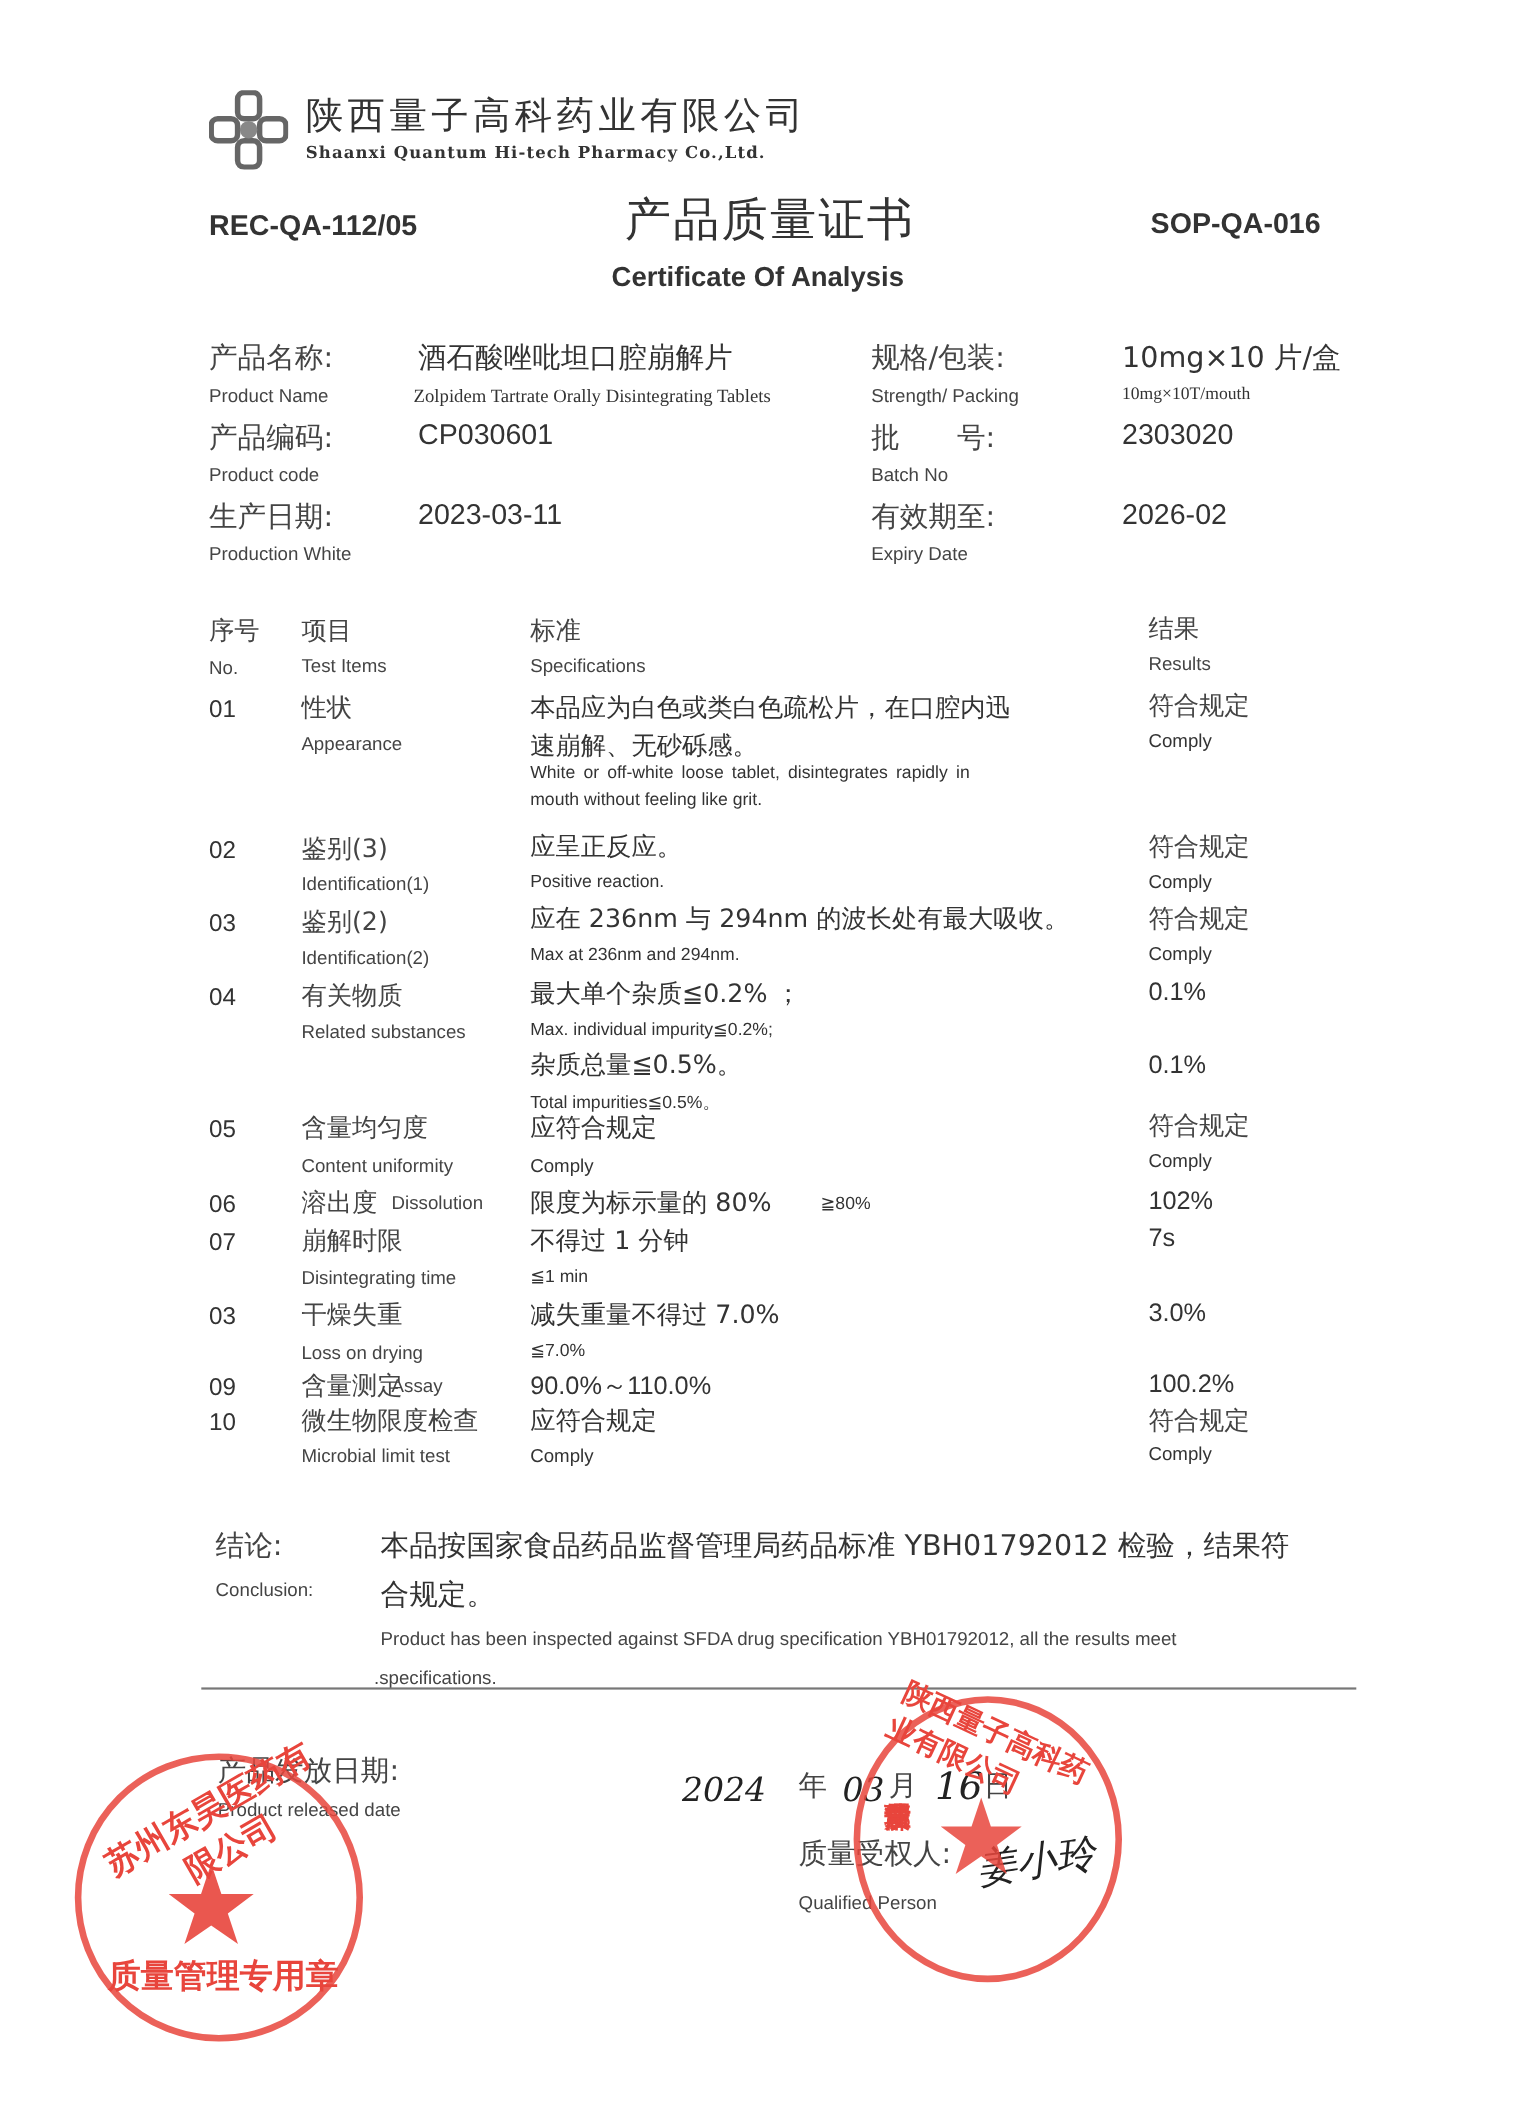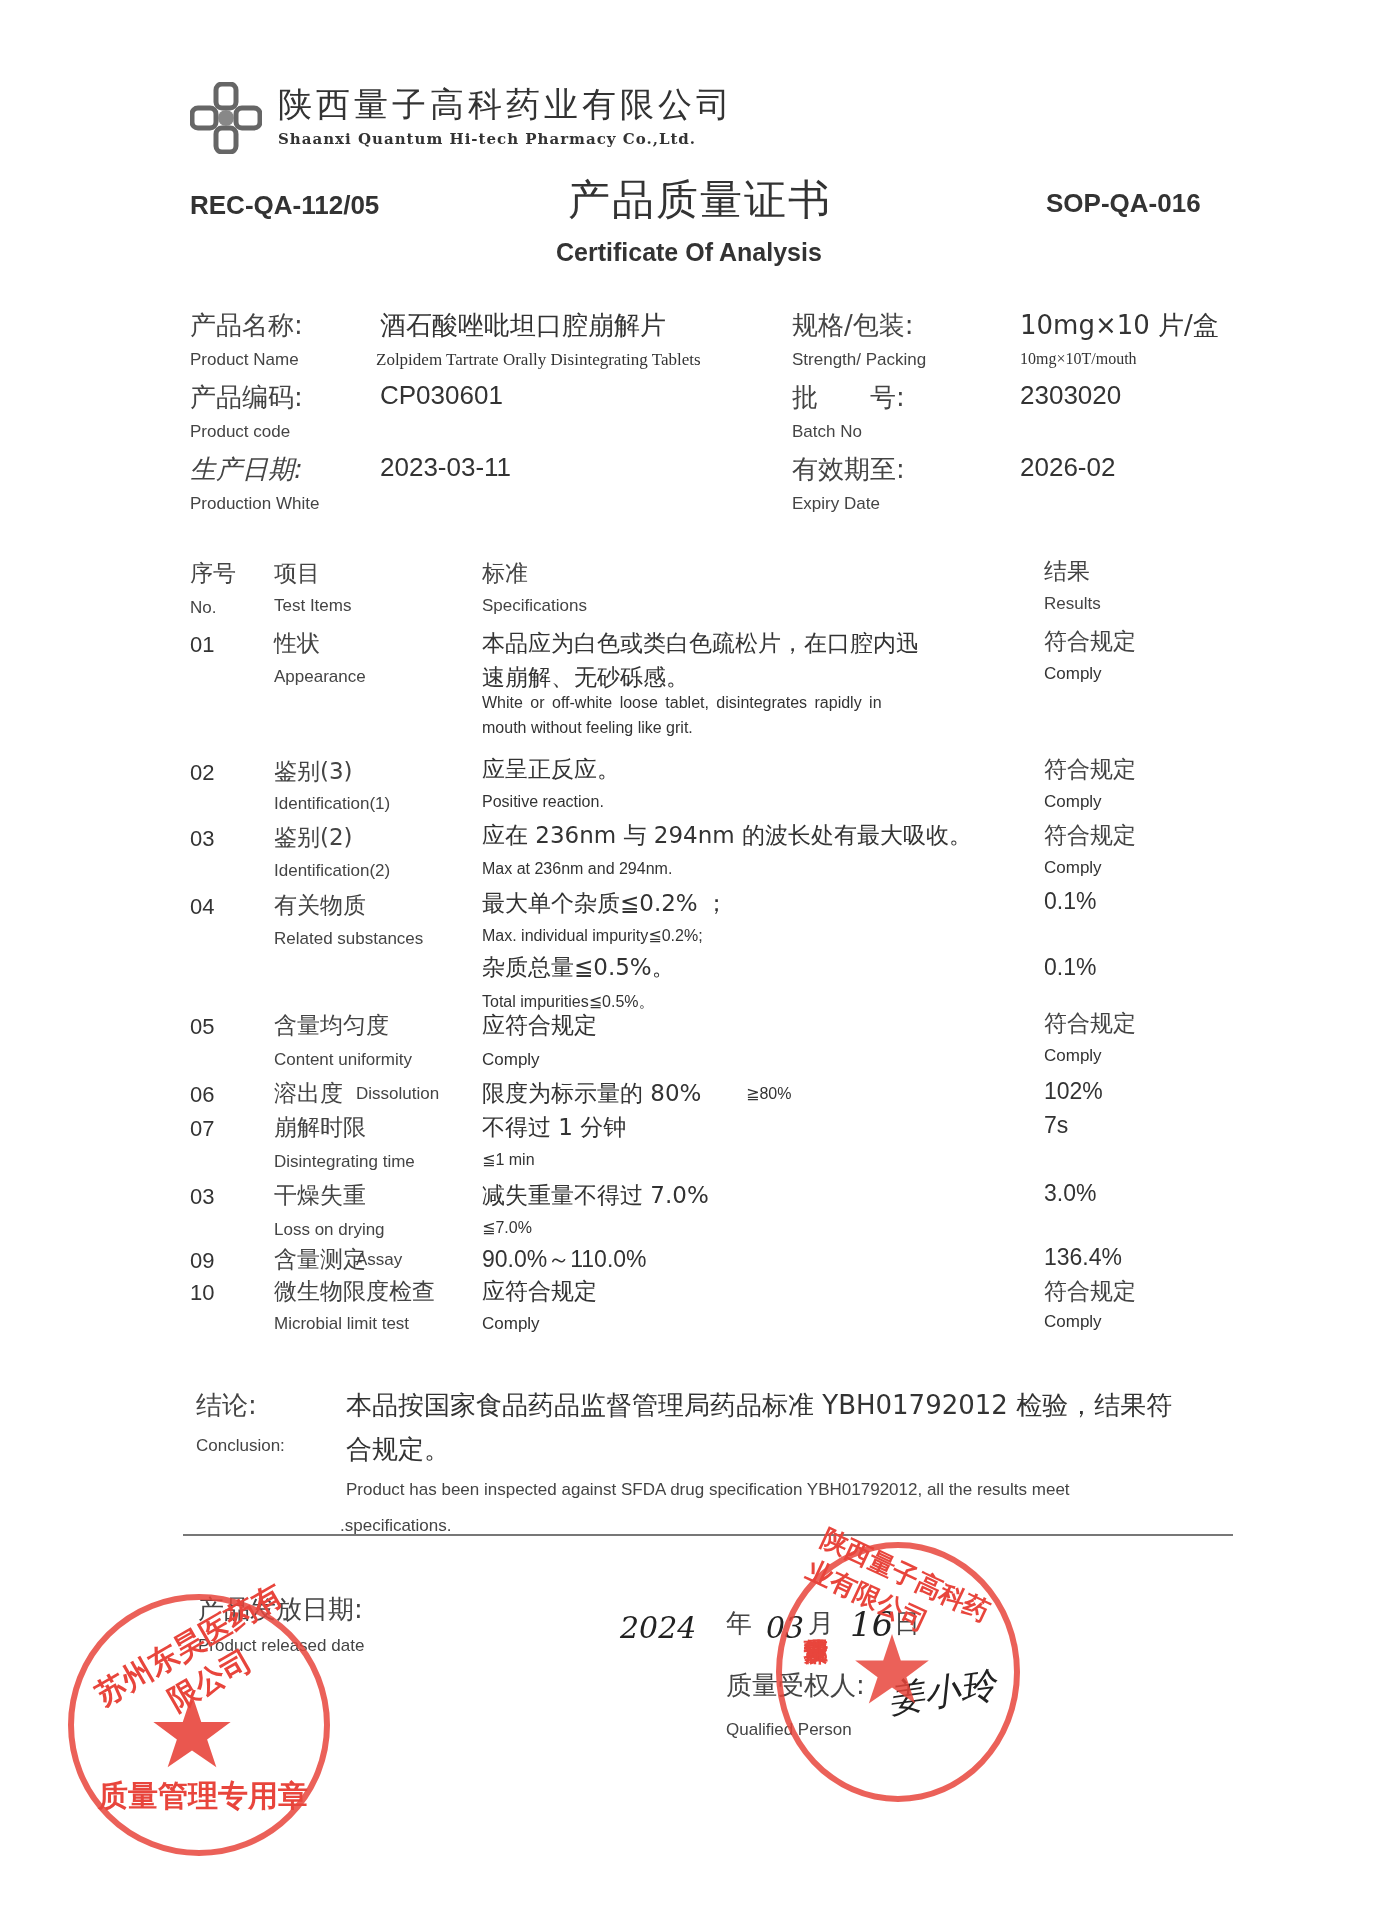--- a/index.html
+++ b/index.html
@@ -63,21 +63,21 @@
 <div class="abs val-sm" style="left:1020px;top:350px;font-size:16px;">10mg×10T/mouth</div>
 
 <div class="abs cn lbl-cn" style="left:190px;top:380px;">产品编码:</div>
 <div class="abs lbl-en" style="left:190px;top:422px;">Product code</div>
 <div class="abs val" style="left:380px;top:380px;">CP030601</div>
 
 <div class="abs cn lbl-cn" style="left:792px;top:380px;">批　　号:</div>
 <div class="abs lbl-en" style="left:792px;top:422px;">Batch No</div>
 <div class="abs val" style="left:1020px;top:380px;">2303020</div>
 
-<div class="abs cn lbl-cn" style="left:190px;top:452px;font-style:italic;">生产日期:</div>
+<div class="abs cn lbl-cn" style="left:190px;top:452px;">生产日期:</div>
 <div class="abs lbl-en" style="left:190px;top:494px;">Production White</div>
 <div class="abs val" style="left:380px;top:452px;">2023-03-11</div>
 
 <div class="abs cn lbl-cn" style="left:792px;top:452px;">有效期至:</div>
 <div class="abs lbl-en" style="left:792px;top:494px;">Expiry Date</div>
 <div class="abs val" style="left:1020px;top:452px;">2026-02</div>
 
 <div class="abs cn item-cn" style="left:190px;top:558px;">序号</div>
 <div class="abs item-en" style="left:190px;top:598px;">No.</div>
 <div class="abs cn item-cn" style="left:274px;top:558px;">项目</div>
@@ -166,21 +166,21 @@
   <div class="abs cn spec-cn" style="left:482px;top:1180px;">减失重量不得过 7.0%</div>
   <div class="abs spec-en" style="left:482px;top:1218px;">≦7.0%</div>
   <div class="abs res-val" style="left:1044px;top:1180px;">3.0%</div>
 </div>
 
 <div>
   <div class="abs row-no" style="left:190px;top:1248px;">09</div>
   <div class="abs cn item-cn" style="left:274px;top:1244px;">含量测定</div>
   <div class="abs item-en" style="left:356px;top:1250px;">Assay</div>
   <div class="abs spec-cn" style="left:482px;top:1244px;">90.0%～110.0%</div>
-  <div class="abs res-val" style="left:1044px;top:1244px;">136.4%</div>
+  <div class="abs res-val" style="left:1044px;top:1244px;">100.2%</div>
 </div>
 
 <div>
   <div class="abs row-no" style="left:190px;top:1280px;">10</div>
   <div class="abs cn item-cn" style="left:274px;top:1276px;">微生物限度检查</div>
   <div class="abs item-en" style="left:274px;top:1314px;">Microbial limit test</div>
   <div class="abs cn spec-cn" style="left:482px;top:1276px;">应符合规定</div>
   <div class="abs res-en" style="left:482px;top:1314px;">Comply</div>
   <div class="abs cn res-cn" style="left:1044px;top:1276px;">符合规定</div>
   <div class="abs res-en" style="left:1044px;top:1312px;">Comply</div>

